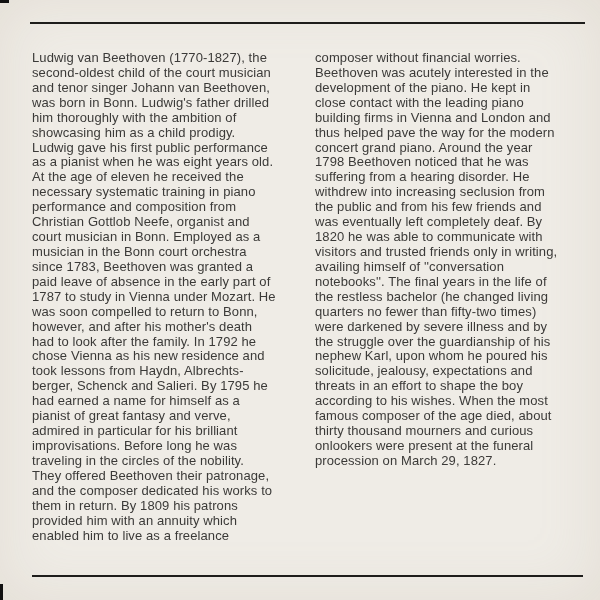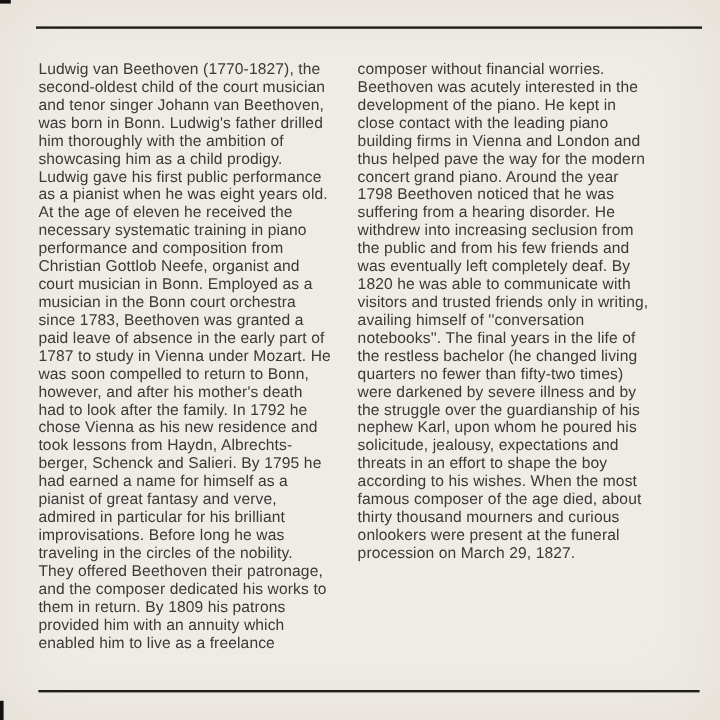--- a/index.html
+++ b/index.html
@@ -58,21 +58,21 @@
     line-height: 14.92px;
     letter-spacing: 0.1px;
     color: #3b3a38;
     white-space: pre-line;
     text-align: left;
   }
   .column-left {
     left: 32px;
   }
   .column-right {
-    left: 298px;
+    left: 315px;
   }
 </style>
 </head>
 <body>
 
 <div class="page">
   <div class="edge-mark edge-mark-top-left"></div>
   <div class="edge-mark edge-mark-bottom-left"></div>
 
   <div class="rule rule-top"></div>

